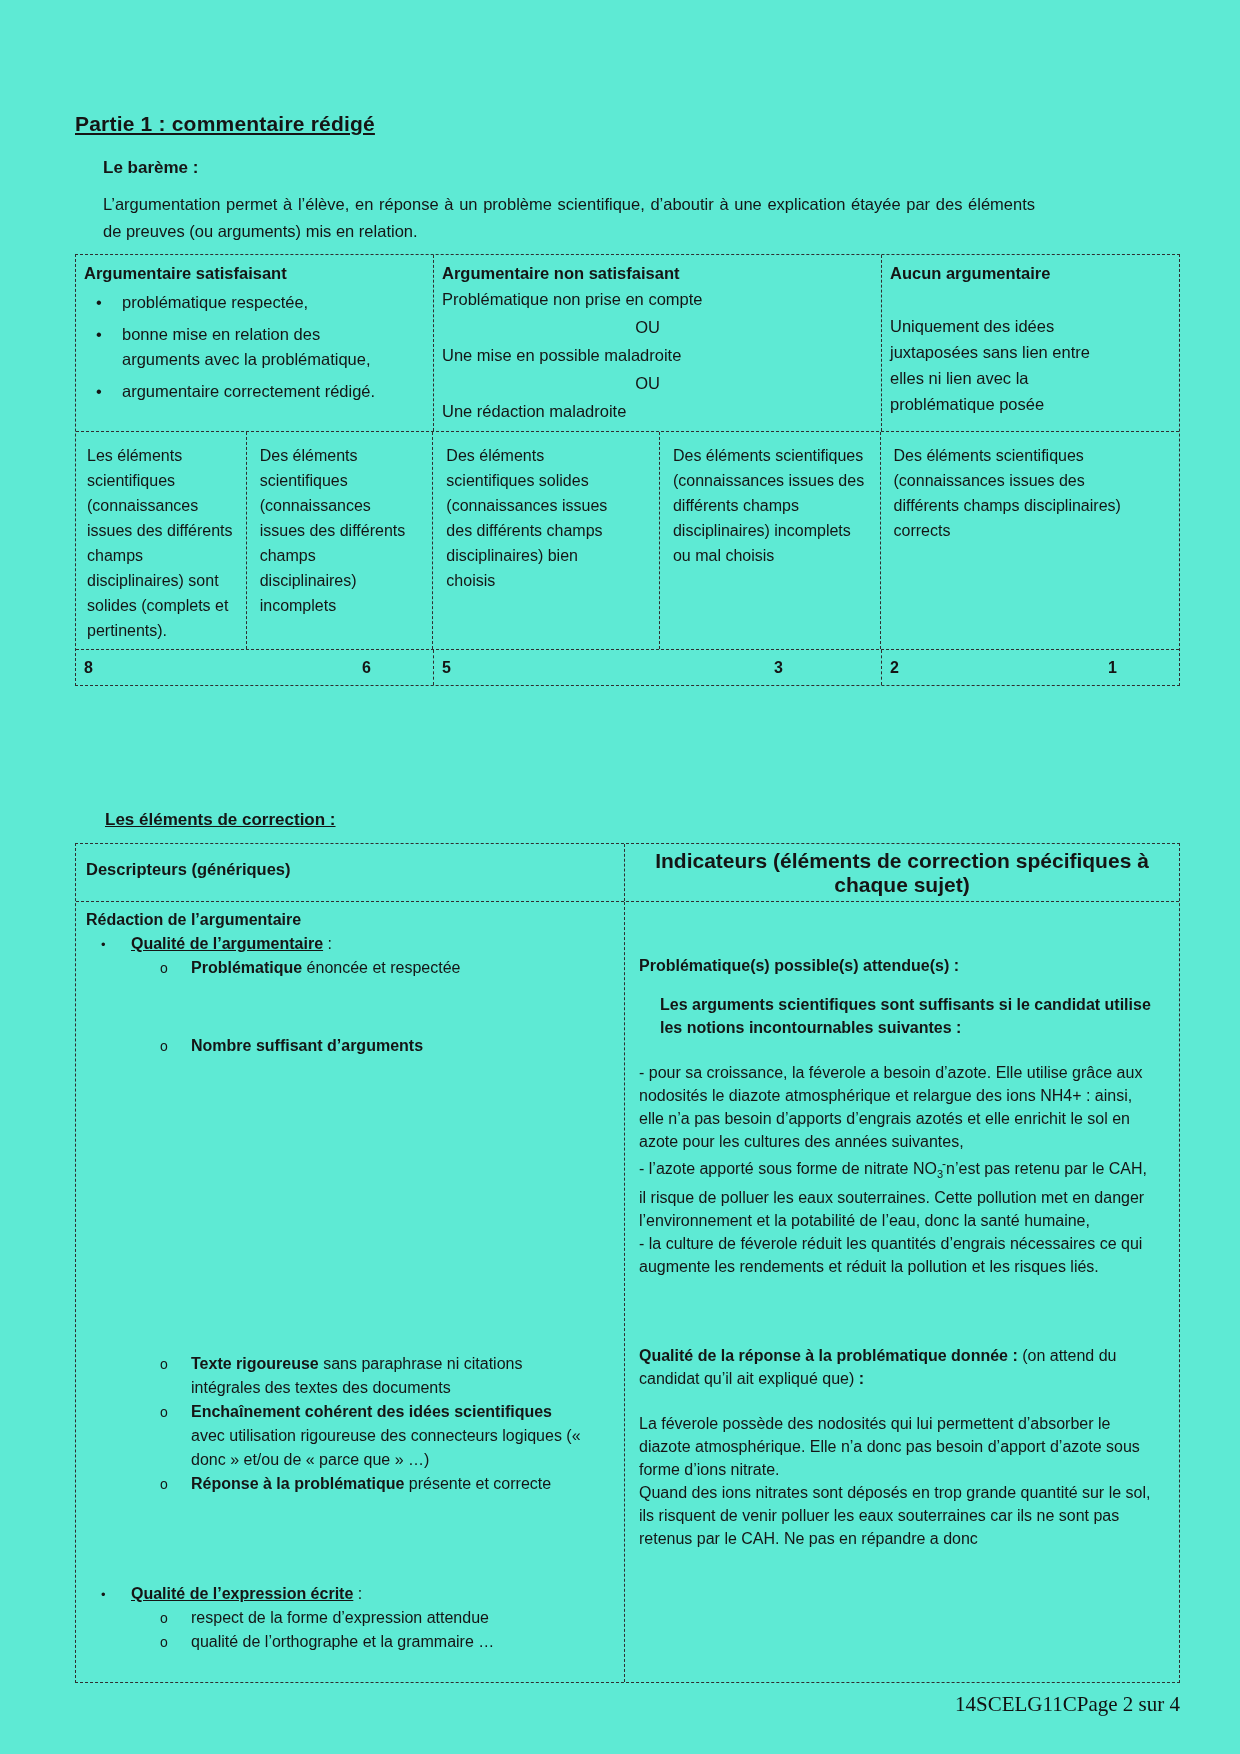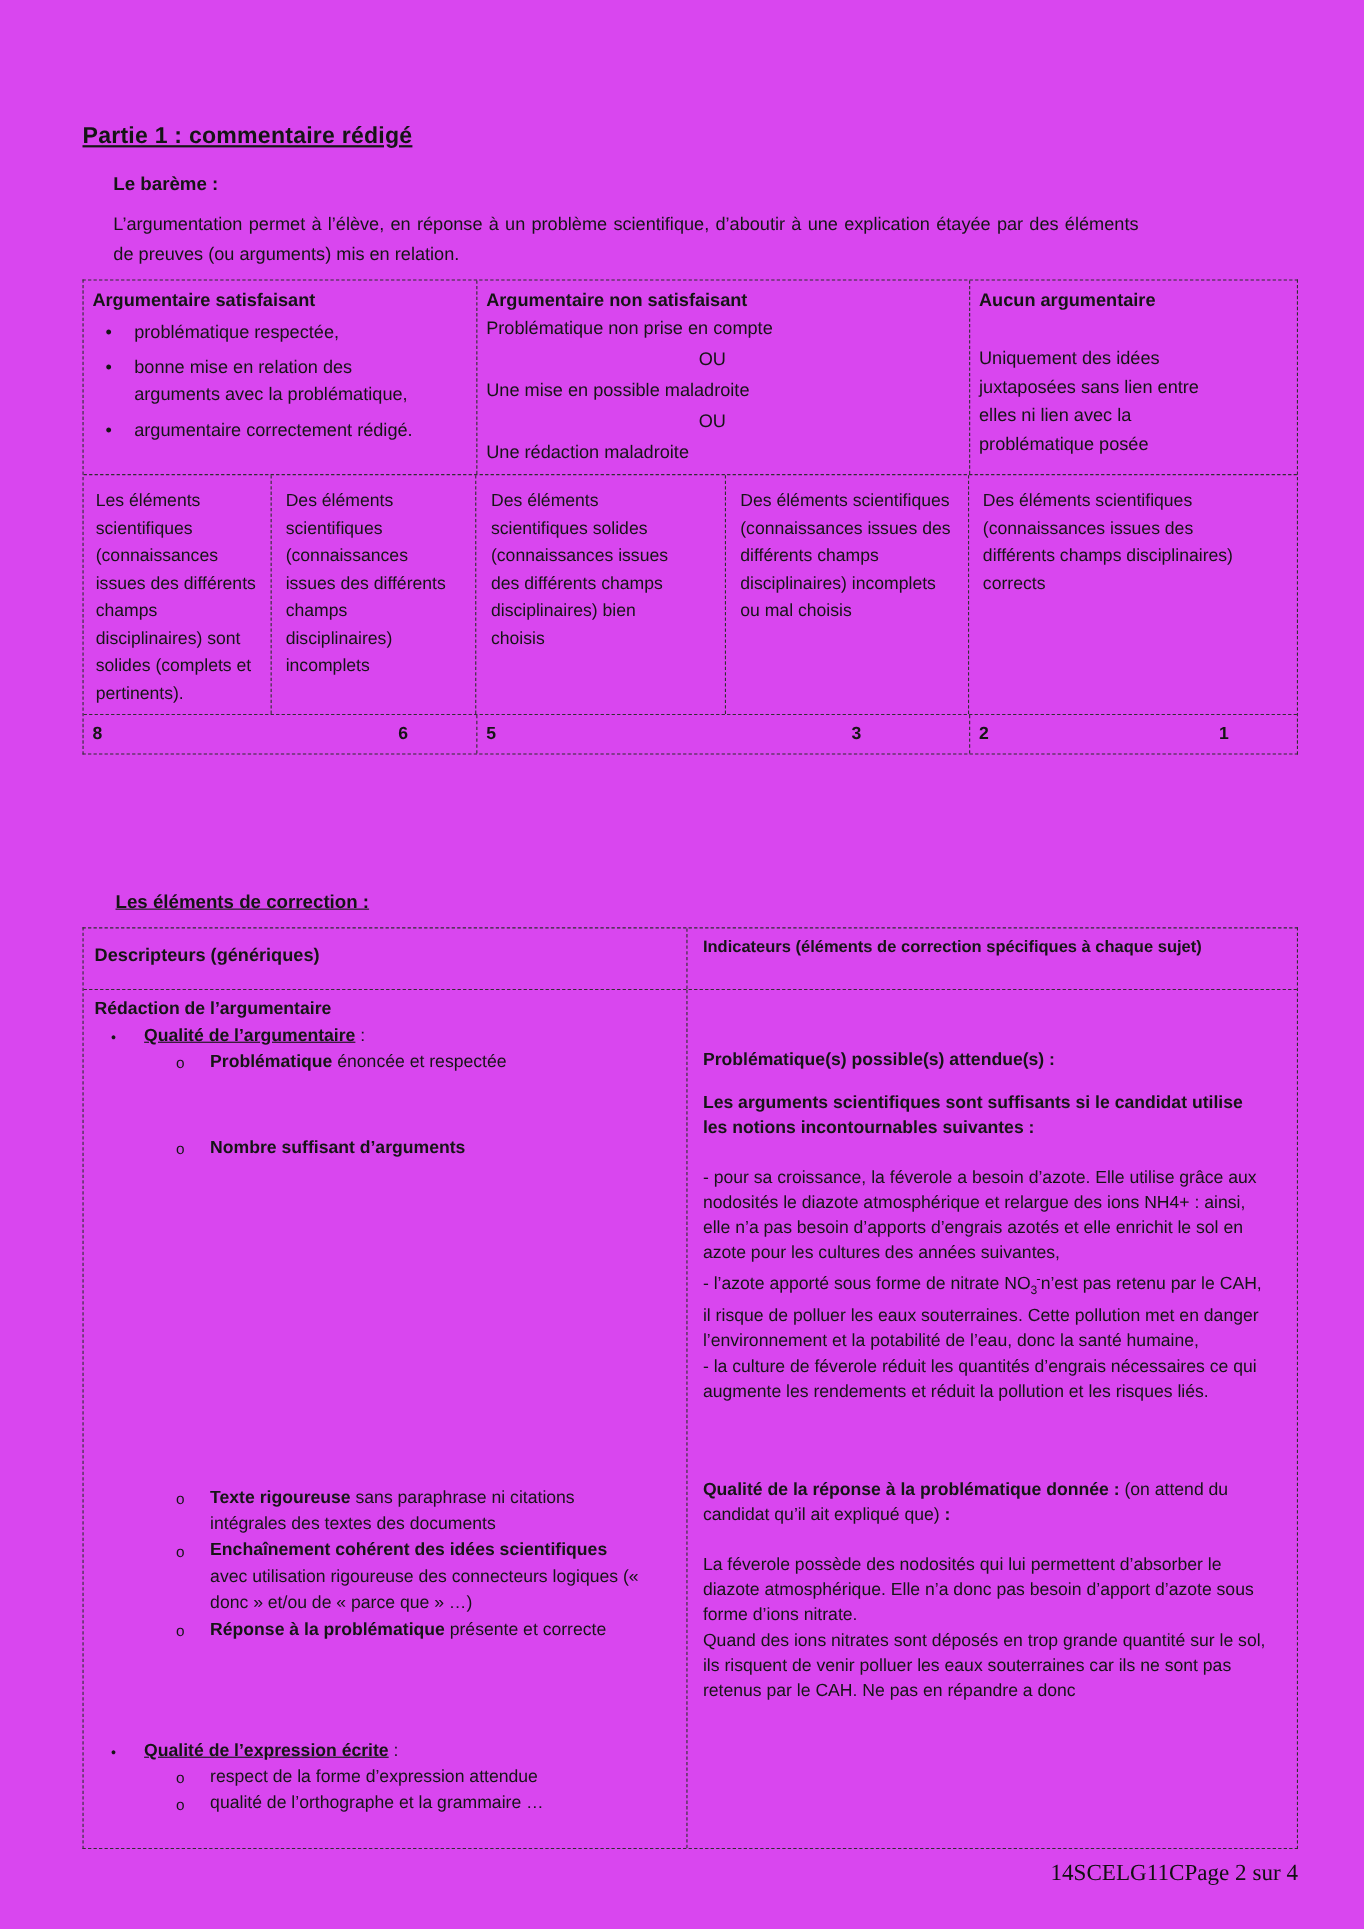--- a/index.html
+++ b/index.html
@@ -1,18 +1,18 @@
 <!DOCTYPE html>
 <html><head>
 <meta charset="utf-8">
 <style>
   * { margin:0; padding:0; box-sizing:border-box; }
   html,body { background:#888; }
   .page {
-    width:1240px; height:1754px; background:#d946ef; margin:0 auto;
+    width:1240px; height:1754px; background:#5eead4; margin:0 auto;
     font-family:"Liberation Sans", sans-serif; color:#151515;
     padding:112px 60px 0 75px; position:relative; overflow:hidden;
   }
   .doc-title { font-size:21px; font-weight:bold; text-decoration:underline; letter-spacing:.2px; }
   .sec-subtitle { margin:22px 0 0 28px; font-size:17px; font-weight:bold; }
   .intro { margin:13px 0 0 28px; width:932px; font-size:16.5px; line-height:27px; text-align:justify; }
 
   
   .t1 { margin-top:9px; width:1105px; border:1px dashed #2f2f2f; font-size:16px; }
   .t1-row { display:flex; }
@@ -42,39 +42,39 @@
   .r3 .s2 { width:448px; padding-right:98px; }
   .r3 .s3 { width:298px; padding-right:62px; }
 
   
   .heading2 { margin:124px 0 0 30px; font-size:17px; font-weight:bold; text-decoration:underline; }
 
   
   .t2 { margin-top:13px; width:1105px; border:1px dashed #2f2f2f; font-size:16px; }
   .t2-head { display:flex; border-bottom:1px dashed #2f2f2f; min-height:56px; }
   .t2-head .hl { width:548px; font-weight:bold; padding:16px 8px 6px 10px; font-size:16.5px; }
-  .t2-head .hr { width:555px; border-left:1px dashed #2f2f2f; font-weight:bold; text-align:left;
-                 padding:5px 14px 4px 14px; line-height:24px; font-size:15px; }
+  .t2-head .hr { width:555px; border-left:1px dashed #2f2f2f; font-weight:bold; text-align:center;
+                 padding:5px 14px 4px 14px; line-height:24px; font-size:21px; }
   .t2-body { display:flex; height:780px; }
   .t2-body .bl { width:548px; padding:6px 8px 0 10px; line-height:24px; }
   .t2-body .br { width:555px; border-left:1px dashed #2f2f2f; padding:6px 28px 0 14px; line-height:23px; }
 
   .lcol-title { font-weight:bold; }
   .bullet { position:relative; padding-left:45px; }
   .bullet .m { position:absolute; left:15px; font-size:13px; top:1px; }
   .b-label { font-weight:bold; text-decoration:underline; }
   .sub { position:relative; padding-left:105px; padding-right:32px; }
   .sub .m { position:absolute; left:74px; font-size:14px; }
   .g1 { margin-top:54px; }
   .g2 { margin-top:294px; }
   .g3 { margin-top:86px; }
 
   .rc-bold { font-weight:bold; }
   .rb1t { margin-top:46px; }
-  .rb2t { margin-top:16px; }
+  .rb2t { margin-top:16px;margin-left:21px; }
   .ritems { margin-top:22px; }
   .rb3 { margin-top:66px; }
   .rb4 { margin-top:22px; }
   .br sub { font-size:11px; vertical-align:-4px; }
   .br sup { font-size:12px; vertical-align:6px; margin-left:-1px; }
 
   
   .footer { display:flex; justify-content:flex-end; margin:9px 0 0 28px;
             font-family:"Liberation Serif", serif; font-size:21px; color:#111; }
 </style>

